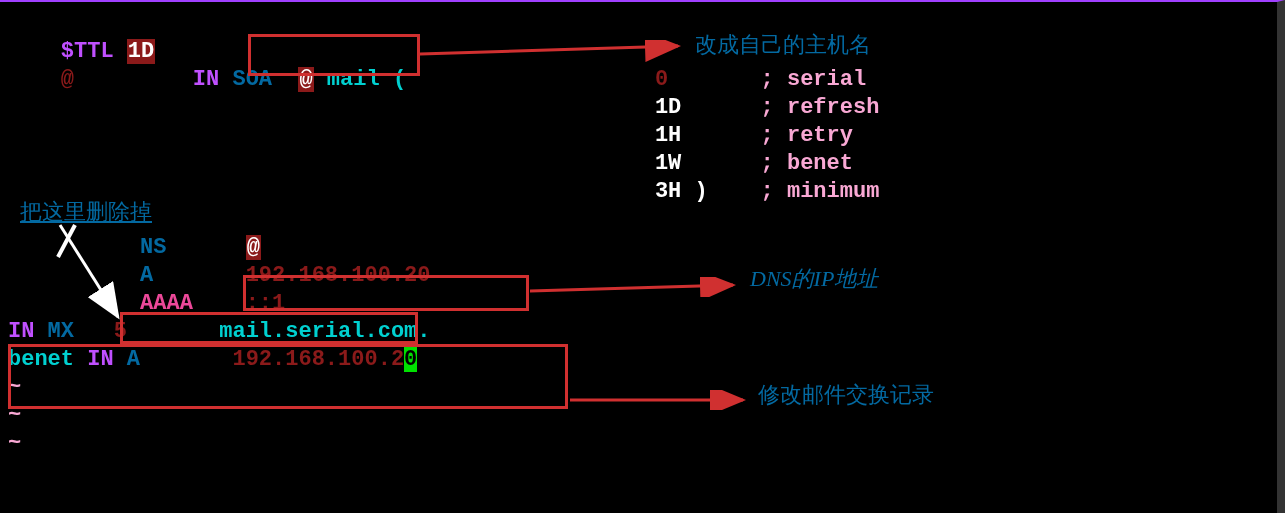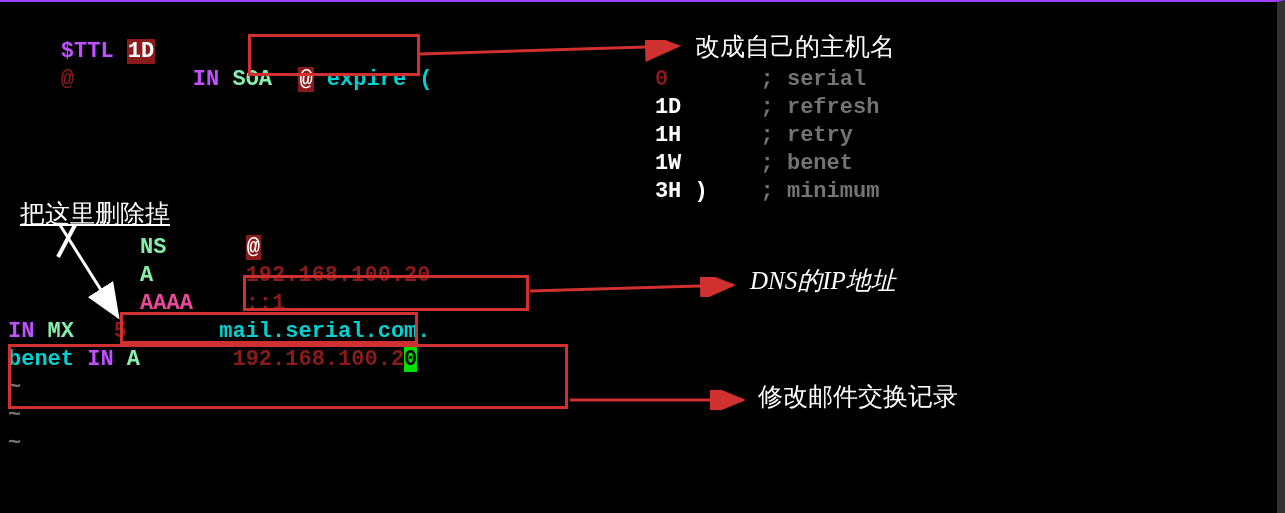--- a/index.html
+++ b/index.html
@@ -16,56 +16,56 @@
       border-top: 2px solid #a040ff;
       border-right: 8px solid #333;
     }
     .terminal { position: relative; padding: 8px; line-height: 28px; }
     .line { white-space: pre; height: 28px; }
 
     
     .c-purple { color: #c050ff; }
     .c-darkred-hl { color: #fff; background: #8b1a1a; padding: 0 1px; }
     .c-darkred-txt { color: #8b1a1a; }
-    .c-green { color: #86efac; }
+    .c-green { color: #0369a1; }
     .c-darkgreen { color: #ec4899; }
     .c-cyan { color: #00d0d0; }
-    .c-blue { color: #737373; }
+    .c-blue { color: #f9a8d4; }
     .c-white { color: #ffffff; }
     .c-cursor { background: #00e000; color: #000; }
 
     
     .box {
       position: absolute;
       border: 3px solid #d03030;
       pointer-events: none;
     }
 
     .ann {
       position: absolute;
-      color: #ffffff;
+      color: #0369a1;
       font-family: 'SimSun','Songti SC',serif;
-      font-size: 25px;
+      font-size: 22px;
       font-weight: normal;
     }
 
     .arrow-svg { position: absolute; pointer-events: none; }
 
   </style>
 </head>
 <body>
 
 <div class="terminal">
 
   <div class="line">
     <span class="c-purple">$TTL </span><span class="c-darkred-hl">1D</span>
   </div>
 
   <div class="line">
-    <span class="c-darkred-txt">@</span><span>         </span><span class="c-purple">IN</span><span> </span><span class="c-green">SOA</span><span>  </span><span class="c-darkred-hl">@</span><span class="c-cyan"> expire (</span>
+    <span class="c-darkred-txt">@</span><span>         </span><span class="c-purple">IN</span><span> </span><span class="c-green">SOA</span><span>  </span><span class="c-darkred-hl">@</span><span class="c-cyan"> mail (</span>
   </div>
 
   <div class="line"><span>                                                 </span><span class="c-darkred-txt">0 </span><span>      </span><span class="c-blue">; serial</span></div>
   <div class="line"><span>                                                 </span><span class="c-white">1D</span><span>      </span><span class="c-blue">; refresh</span></div>
   <div class="line"><span>                                                 </span><span class="c-white">1H</span><span>      </span><span class="c-blue">; retry</span></div>
   <div class="line"><span>                                                 </span><span class="c-white">1W</span><span>      </span><span class="c-blue">; benet</span></div>
   <div class="line"><span>                                                 </span><span class="c-white">3H )</span><span>    </span><span class="c-blue">; minimum</span></div>
 
   <div class="line"> </div>
 

